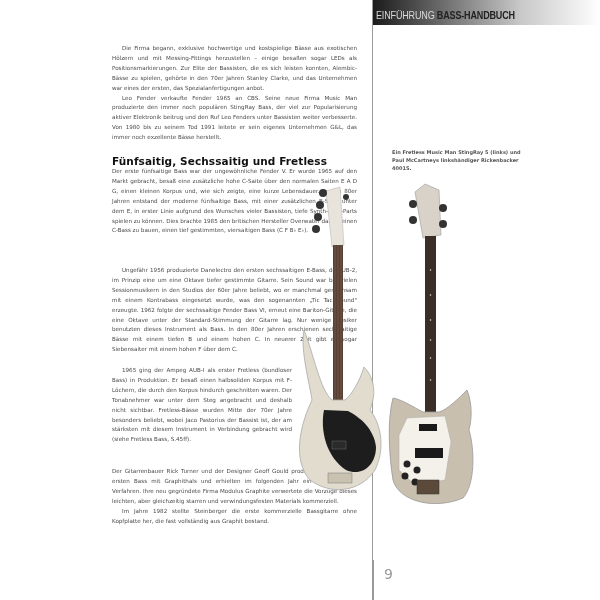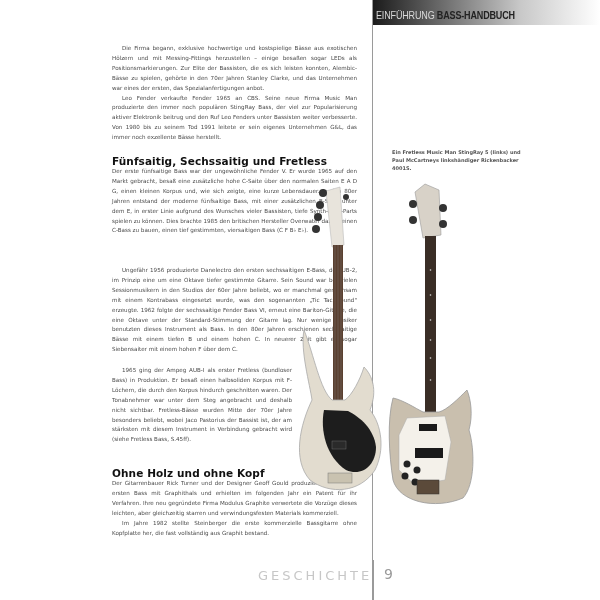--- a/index.html
+++ b/index.html
@@ -77,21 +77,20 @@
 
   <div class="col" style="top:266px; width:245px;">
     <p>Ungefähr 1956 produzierte Danelectro den ersten sechssaitigen E-Bass, den UB-2, im Prinzip eine um eine Oktave tiefer gestimmte Gitarre. Sein Sound war bei vielen Sessionmusikern in den Studios der 60er Jahre beliebt, wo er manchmal gemeinsam mit einem Kontrabass eingesetzt wurde, was den sogenannten „Tic Tac Sound" erzeugte. 1962 folgte der sechssaitige Fender Bass VI, erneut eine Bariton-Gitarre, die eine Oktave unter der Standard-Stimmung der Gitarre lag. Nur wenige Musiker benutzten dieses Instrument als Bass. In den 80er Jahren erschienen sechssaitige Bässe mit einem tiefen B und einem hohen C. In neuerer Zeit gibt es sogar Siebensaiter mit einem hohen F über dem C.</p>
   </div>
 
   <div class="col" style="top:366px; width:180px;">
     <p>1965 ging der Ampeg AUB-I als erster Fretless (bundloser Bass) in Produktion. Er besaß einen halbsoliden Korpus mit F-Löchern, die durch den Korpus hindurch geschnitten waren. Der Tonabnehmer war unter dem Steg angebracht und deshalb nicht sichtbar. Fretless-Bässe wurden Mitte der 70er Jahre besonders beliebt, wobei Jaco Pastorius der Bassist ist, der am stärksten mit diesem Instrument in Verbindung gebracht wird (siehe Fretless Bass, S.45ff).</p>
   </div>
 
   <div class="col" style="top:467px; width:245px;">
-    <div class="h2">Ohne Holz und ohne Kopf</div>
     <p class="noindent">Der Gitarrenbauer Rick Turner und der Designer Geoff Gould produzierten 1977 den ersten Bass mit Graphithals und erhielten im folgenden Jahr ein Patent für ihr Verfahren. Ihre neu gegründete Firma Modulus Graphite verwertete die Vorzüge dieses leichten, aber gleichzeitig starren und verwindungsfesten Materials kommerziell.</p>
     <p>Im Jahre 1982 stellte Steinberger die erste kommerzielle Bassgitarre ohne Kopfplatte her, die fast vollständig aus Graphit bestand.</p>
   </div>
 
   <div class="caption">Ein Fretless Music Man StingRay 5 (links) und Paul McCartneys linkshändiger Rickenbacker 4001S.</div>
 
   <svg class="guitar" style="left:290px; top:185px;" width="95" height="310" viewBox="0 0 95 310">
 
     <path d="M36 6 L50 2 L54 60 L42 62 Z" fill="#e8e4dc" stroke="#bbb" stroke-width="0.6"></path>
     <circle cx="33" cy="8" r="4" fill="#333"></circle>
@@ -135,17 +134,16 @@
     <rect x="34" y="244" width="18" height="7" fill="#1a1a1a"></rect>
     <rect x="30" y="268" width="28" height="10" fill="#1a1a1a"></rect>
     <circle cx="22" cy="284" r="3.5" fill="#222"></circle>
     <circle cx="32" cy="290" r="3.5" fill="#222"></circle>
     <circle cx="20" cy="296" r="3.5" fill="#222"></circle>
     <circle cx="30" cy="302" r="3.5" fill="#222"></circle>
 
     <rect x="32" y="300" width="22" height="14" fill="#5b4a3a" stroke="#333" stroke-width="0.5"></rect>
   </svg>
 
-  <div class="footer-label">GESCHICHTE</div>
   <div class="footer-sep"></div>
   <div class="footer-page">9</div>
 
 </div>
 
 </body></html>

